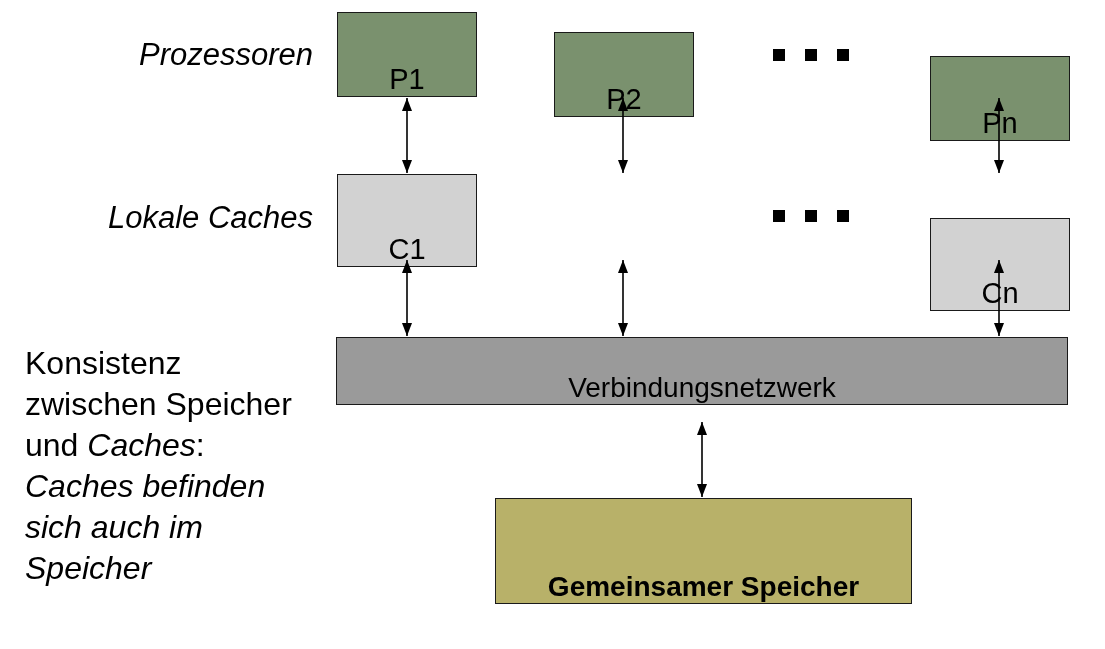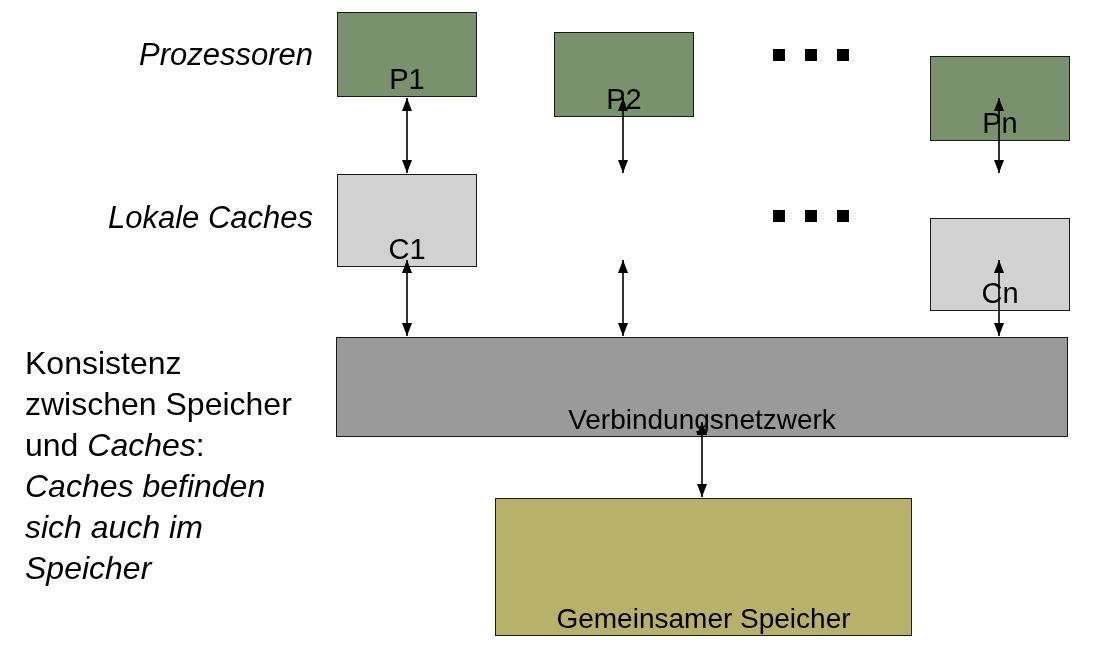--- a/index.html
+++ b/index.html
@@ -43,28 +43,29 @@
     justify-content: center;
     font-size: 29px;
   }
   .proc  { width: 140px; height: 85px; top: 12px;  background: var(--processor-fill, #7a916e); }
   .cache { width: 140px; height: 93px; top: 174px; background: var(--cache-fill, #d2d2d2); }
   #p1, #c1 { left: 337px; }
   #p2, #c2 { left: 554px; margin-top: 20px; }
   #pn, #cn { left: 930px; margin-top: 44px; }
 
   .network {
-    left: 336px; top: 337px; width: 732px; height: 100px;
+    left: 336px; top: 337px; width: 732px; height: 68px;
     background: var(--network-fill, #9a9a9a);
     font-size: 28px;
   }
   .memory {
-    left: 495px; top: 498px; width: 417px; height: 138px;
+    left: 495px; top: 498px; width: 417px; height: 106px;
     background: var(--memory-fill, #b8b169);
     font-size: 28px;
+    font-weight: bold;
   }
 
   .dots { position: absolute; display: flex; gap: 20px; }
   #dots-p { left: 773px; top: 49px; }
   #dots-c { left: 773px; top: 210px; }
   .dot { width: 12px; height: 12px; background: #000; }
 
   svg.arrows {
     position: absolute;
     left: 0; top: 0;

